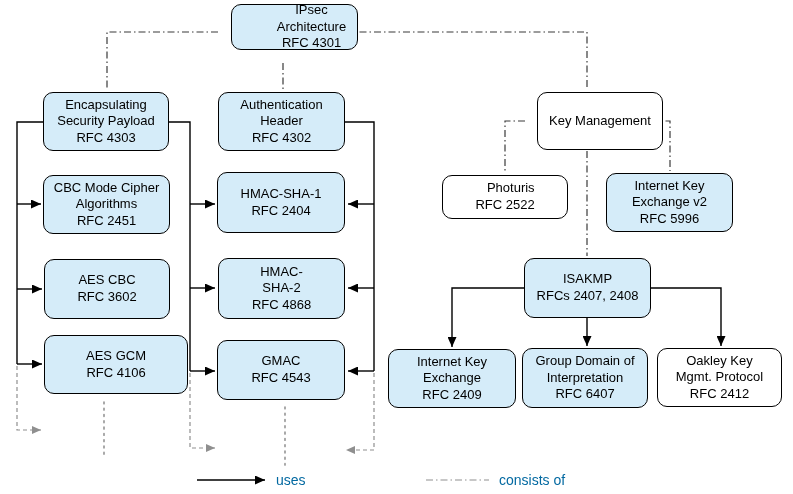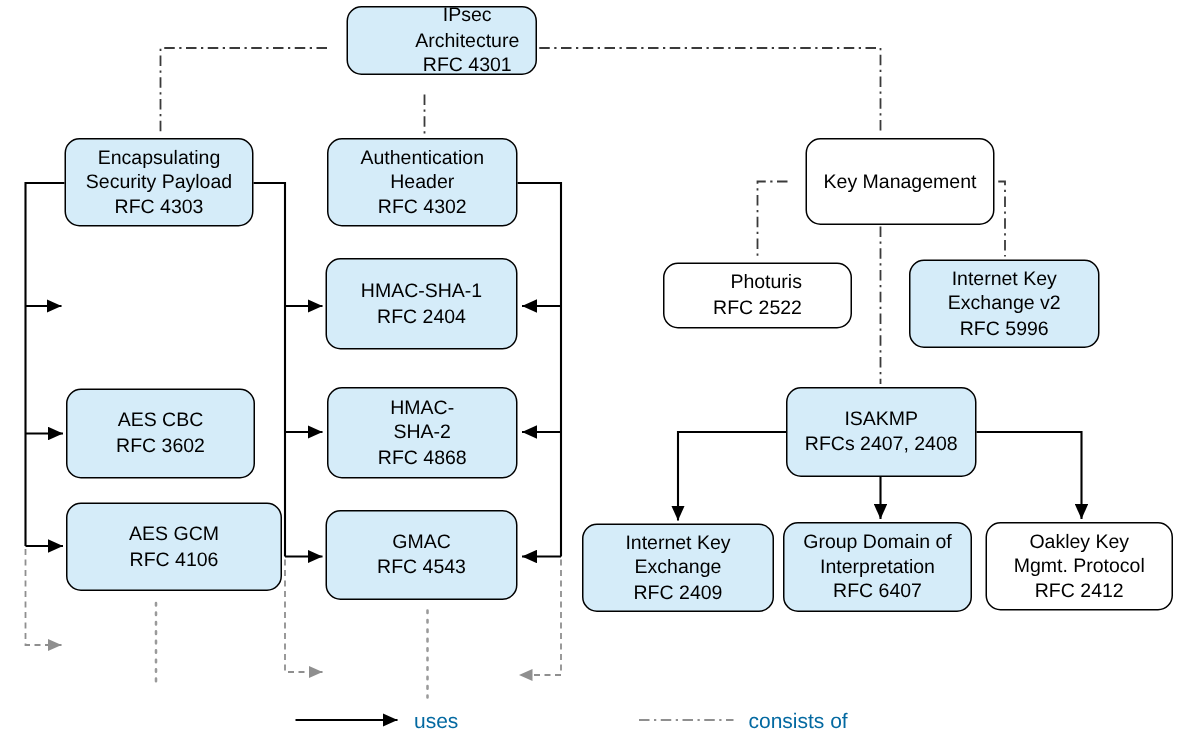--- a/index.html
+++ b/index.html
@@ -99,20 +99,23 @@
 RFC 4301</div>
 
   <div class="node" style="left:43px;  top:92px; width:126px; height:59px;">Encapsulating
 Security Payload
 RFC 4303</div>
   <div class="node" style="left:218px; top:92px; width:127px; height:59px;">Authentication
 Header
 RFC 4302</div>
   <div class="node white" style="left:525px; top:92px; width:126px; height:58px;margin-left:12px;">Key Management</div>
 
+  <div class="node" style="left:43px;  top:175px; width:127px; height:59px;">CBC Mode Cipher
+Algorithms
+RFC 2451</div>
   <div class="node" style="left:217px; top:172px; width:128px; height:61px;">HMAC-SHA-1
 RFC 2404</div>
   <div class="node white" style="left:442px; top:175px; width:126px; height:44px;text-align:right;">Photuris
 RFC 2522</div>
   <div class="node" style="left:606px; top:173px; width:127px; height:59px;">Internet Key
 Exchange v2
 RFC 5996</div>
 
   <div class="node" style="left:44px;  top:259px; width:126px; height:60px;">AES CBC
 RFC 3602</div>

